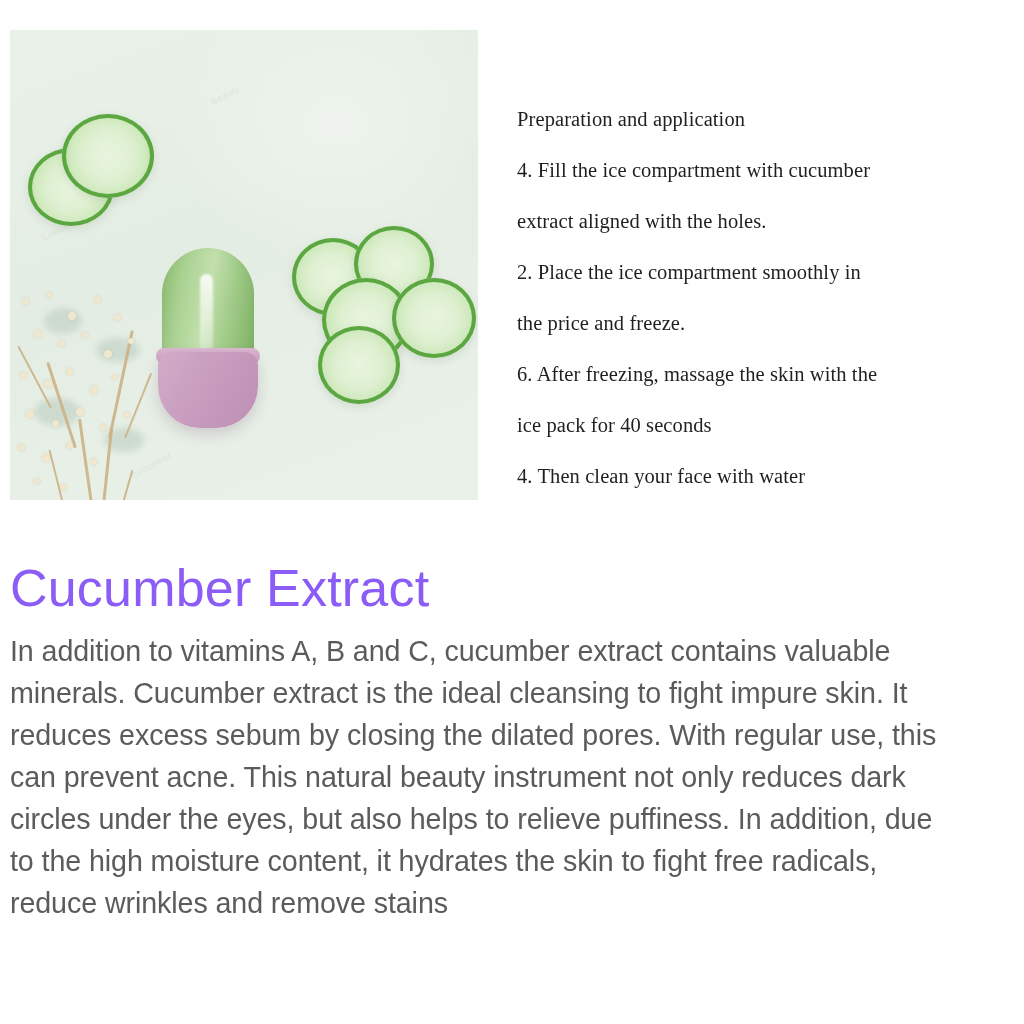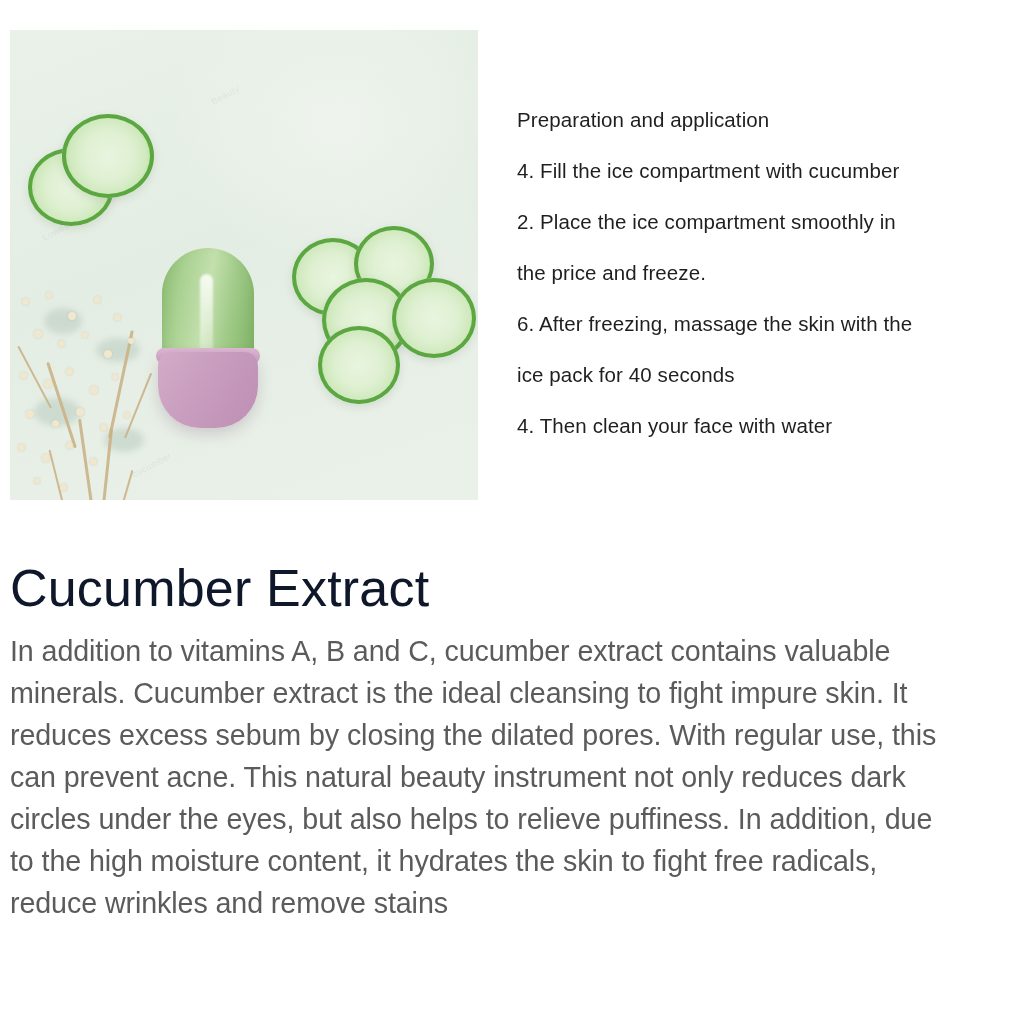--- a/index.html
+++ b/index.html
@@ -86,30 +86,30 @@
   
   .flowers{position:absolute;left:-6px;top:238px;width:175px;height:260px;}
   .stem{position:absolute;background:#cbb183;border-radius:2px;transform-origin:bottom center;opacity:.88;}
   .bud{position:absolute;border-radius:50%;background:#f0e7cf;box-shadow:0 0 2px rgba(190,175,140,.5);}
   .leafblur{position:absolute;border-radius:50%;background:#b9cbc0;filter:blur(3px);opacity:.55;}
 
   
   .instructions{
     position:absolute;left:517px;top:94px;width:505px;
     font-size:20.5px;line-height:51px;color:#1f1f1f;
-    font-family:Liberation Sans, sans-serif;
+    font-family:Liberation Serif, serif;
     letter-spacing:.1px;
   }
   .instructions p{margin:0;}
 
   
   .bottom-section{position:absolute;left:0;top:530px;width:1024px;}
   .heading{
     position:absolute;left:10px;top:32px;
-    font-size:52px;font-weight:300;color:#0f172a;
+    font-size:52px;font-weight:300;color:#8b5cf6;
     letter-spacing:.2px;line-height:1;
   }
   .body-copy{
     position:absolute;left:10px;top:100px;width:972px;
     font-size:30px;line-height:42px;color:#5b5b5b;
     font-weight:400;letter-spacing:-.1px;
     transform:scaleX(.955);transform-origin:left top;
   }
   .body-copy p{margin:0;}
 </style>
@@ -182,20 +182,21 @@
       <div class="dome-hl"></div>
       <div class="rim"></div>
       <div class="base"></div>
     </div>
 
   </div>
 
   <div class="instructions">
     <p>Preparation and application</p>
     <p>4. Fill the ice compartment with cucumber</p>
+    <p>extract aligned with the holes.</p>
     <p>2. Place the ice compartment smoothly in</p>
     <p>the price and freeze.</p>
     <p>6. After freezing, massage the skin with the</p>
     <p>ice pack for 40 seconds</p>
     <p>4. Then clean your face with water</p>
   </div>
 
 </div>
 
 <div class="bottom-section">

